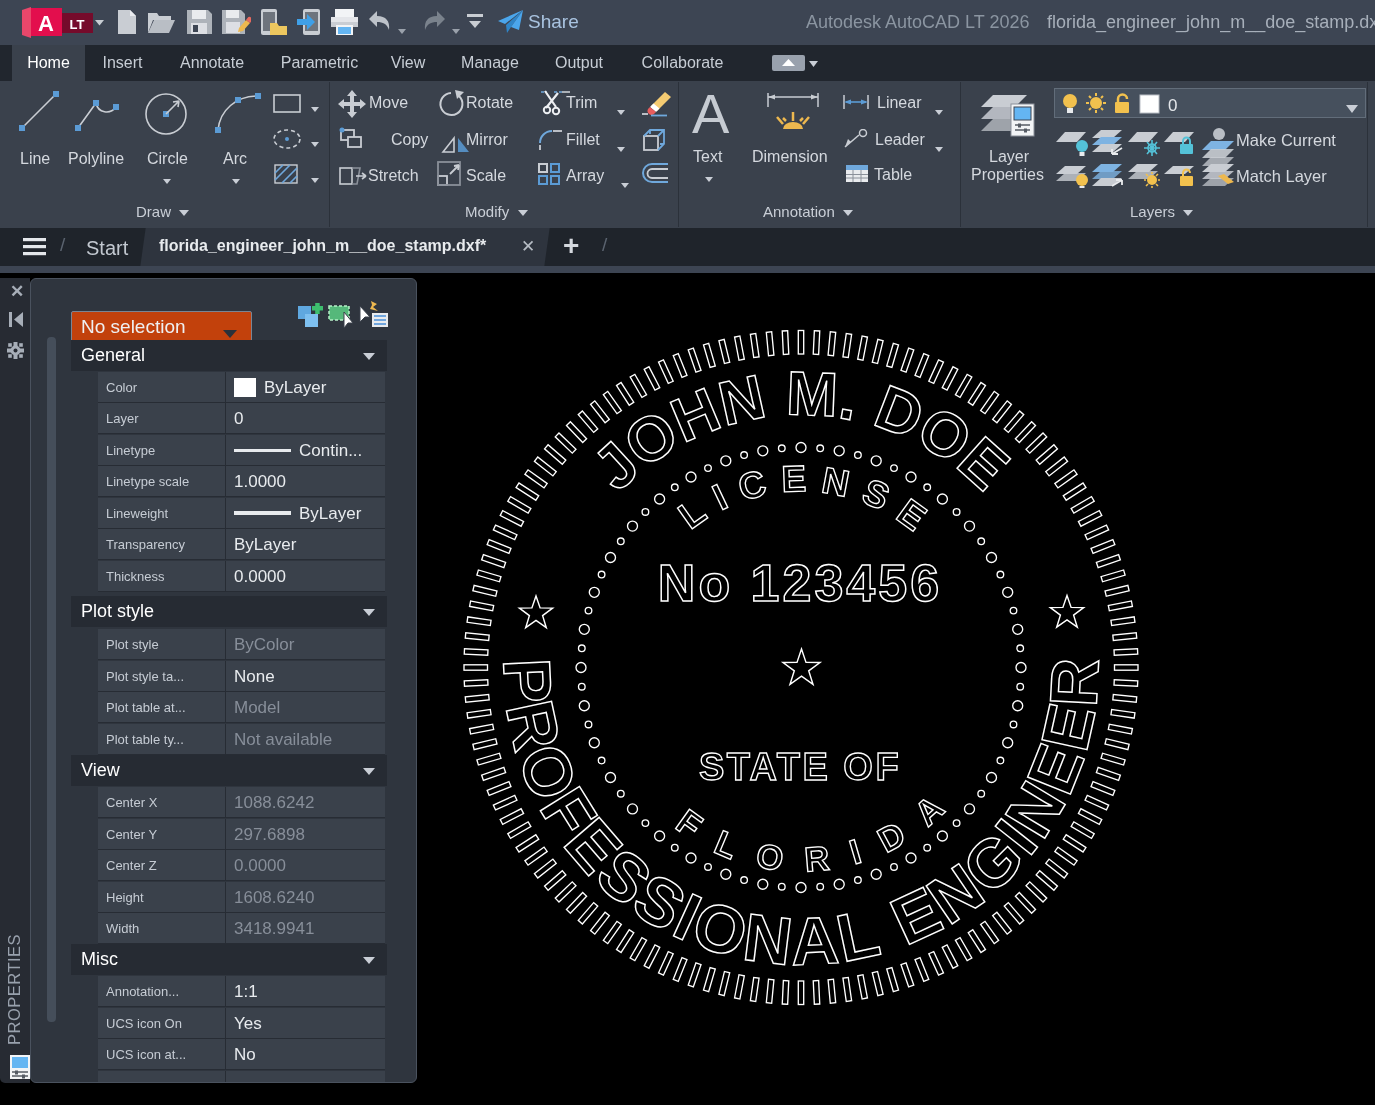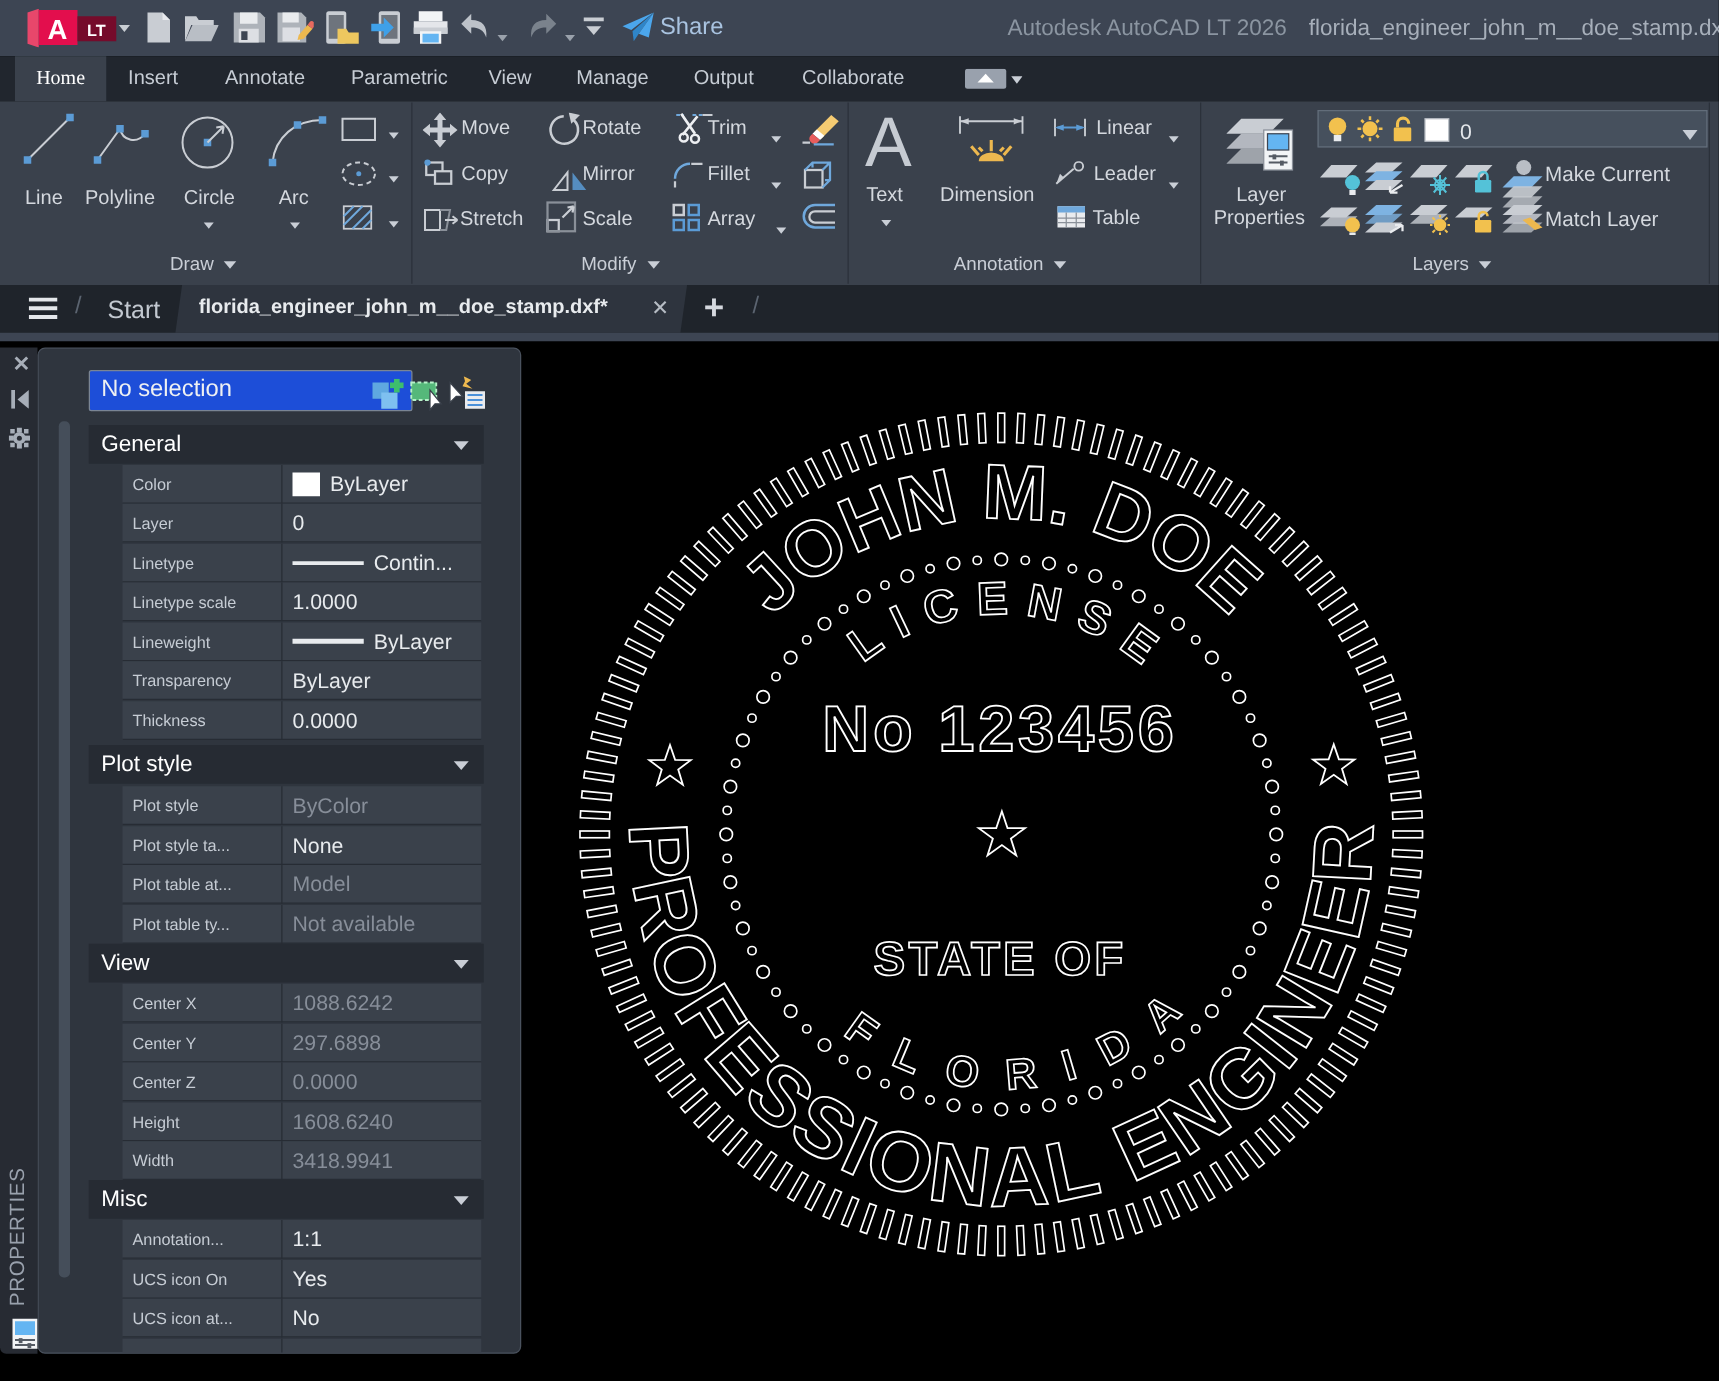--- a/index.html
+++ b/index.html
@@ -5,21 +5,21 @@
 html,body { width:1375px; height:1105px; background:#000; overflow:hidden;
   font-family:"Liberation Sans",sans-serif; }
 .abs { position:absolute; }
 #titlebar { left:0; top:0; width:1375px; height:45px; background:#3D4553; }
 #tabrow { left:0; top:45px; width:1375px; height:36px; background:#21262E; }
 #ribbon { left:0; top:81px; width:1375px; height:147px; background:#3A414C; }
 #filebar { left:0; top:228px; width:1375px; height:38px; background:#1F242B; }
 #strip { left:0; top:266px; width:1375px; height:7px; background:#3D4553; }
 #stamp { position:absolute; left:0; top:0; z-index:1; }
 .tab { position:absolute; top:0; height:36px; line-height:36px; font-size:16px; color:#C7CDD5; text-align:center; }
-.tab.active { background:#3A414C; color:#fff;font-family:Liberation Serif, serif; }
+.tab.active { background:#3A414C; color:#fff; }
 .rlabel { position:absolute; top:203px; font-size:15px; color:#C9CED6; }
 .rsep { position:absolute; top:82px; width:1px; height:145px; background:#2B313A; }
 .rtxt { position:absolute; font-size:16px; color:#D4D8DE; }
 .rtxt2 { position:absolute; font-size:16.5px; color:#D4D8DE; }
 .dd { display:inline-block; width:0; height:0; border-left:5px solid transparent; border-right:5px solid transparent; border-top:6px solid #C9CED6; vertical-align:middle; }
 .dds { display:inline-block; width:0; height:0; border-left:4px solid transparent; border-right:4px solid transparent; border-top:5px solid #C9CED6; }
 #palette { left:0; top:278px; width:418px; height:805px; z-index:2; }
 #psidebar { left:0; top:0; width:30px; height:805px; background:#272B33; border-radius:0 0 0 5px; }
 #pbody { left:30px; top:0; width:387px; height:805px; background:#2F353E; border:1px solid #4A525E; border-radius:6px; }
 .phead { position:absolute; left:71px; width:316px; height:31px; background:#262B33; color:#fff; font-weight:normal; font-size:18px; line-height:31px; padding-left:10px; }
@@ -231,21 +231,21 @@
   <rect x="306" y="46" width="14" height="14" fill="none" stroke="#C9CDD3" stroke-width="1.8"></rect>
   <path d="M306 46 l6-6 h14 v14 l-6 6 M320 46 l6-6 M312 40 l0 4 M326 54 l-4 0" fill="none" stroke="#6FA8DC" stroke-width="1.8"></path>
 
   <path d="M330 74 h-16 a9 9 0 0 0 0 18 h16" fill="none" stroke="#6FA8DC" stroke-width="2"></path>
   <path d="M330 79 h-16 a4.5 4.5 0 0 0 0 9 h16" fill="none" stroke="#C9CDD3" stroke-width="1.8"></path>
 </svg>
 <div class="rtxt" style="left:369px;top:94px">Move</div>
 <div class="rtxt" style="left:466px;top:94px">Rotate</div>
 <div class="rtxt" style="left:566px;top:94px">Trim</div>
 <div class="abs" style="left:617px;top:101px"><span class="dds"></span></div>
-<div class="rtxt" style="left:369px;top:131px">Copy</div>
+<div class="rtxt" style="left:391px;top:131px">Copy</div>
 <div class="rtxt" style="left:466px;top:131px">Mirror</div>
 <div class="rtxt" style="left:566px;top:131px">Fillet</div>
 <div class="abs" style="left:617px;top:138px"><span class="dds"></span></div>
 <div class="rtxt" style="left:368px;top:167px">Stretch</div>
 <div class="rtxt" style="left:466px;top:167px">Scale</div>
 <div class="rtxt" style="left:566px;top:167px">Array</div>
 <div class="abs" style="left:621px;top:174px"><span class="dds"></span></div>
 <div class="rlabel" style="left:465px">Modify&nbsp; <span class="dd"></span></div>
 
 <div class="abs" style="left:692px;top:81px;font-size:56px;color:#C6CBD2;font-weight:normal">A</div>
@@ -683,21 +683,21 @@
     <rect x="1" y="1" width="20" height="24" fill="#F2F4F6"></rect>
     <rect x="3" y="3" width="16" height="11" fill="#64B5F2"></rect>
     <g stroke="#555B64" stroke-width="1.5">
           <path d="M3 18 h16 M3 22 h16"></path>
         </g>
     <rect x="6" y="16.5" width="3" height="4" fill="#555B64"></rect>
         <rect x="13" y="20.5" width="3" height="4" fill="#555B64"></rect>
   </svg>
 </div>
 <div class="abs" id="pbody"></div>
-<div class="abs" style="left:71px;top:18px;width:259px;height:33px;background:#1d4ed8;border:1px solid #7A8594;border-radius:2px">
+<div class="abs" style="left:71px;top:33px;width:181px;height:33px;background:#c2410c;border:1px solid #7A8594;border-radius:2px">
   <div class="abs" style="left:9px;top:4px;font-size:19px;color:#EEF0F2">No selection</div>
   <div class="abs" style="right:14px;top:12px"><span class="dd" style="border-top-color:#2B313A;border-left-width:7px;border-right-width:7px;border-top-width:8px"></span></div>
 </div>
 <svg class="abs" style="left:297px;top:25px" width="26" height="26" viewBox="0 0 26 26">
   <rect x="1" y="3" width="13" height="13" fill="#5FA8E0"></rect>
   <rect x="8" y="11" width="13" height="13" fill="#7EC0F0"></rect>
   <g fill="#3DBE6E">
         <rect x="15" y="3" width="11" height="4.5"></rect>
         <rect x="18.2" y="0" width="4.5" height="11"></rect>
       </g>

